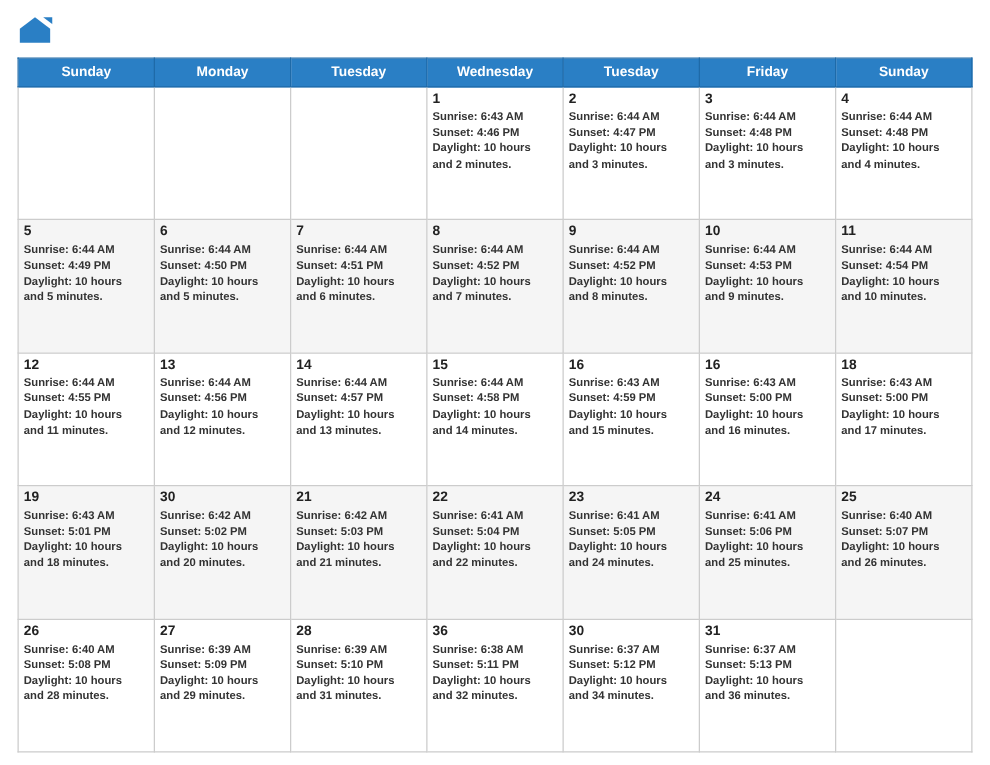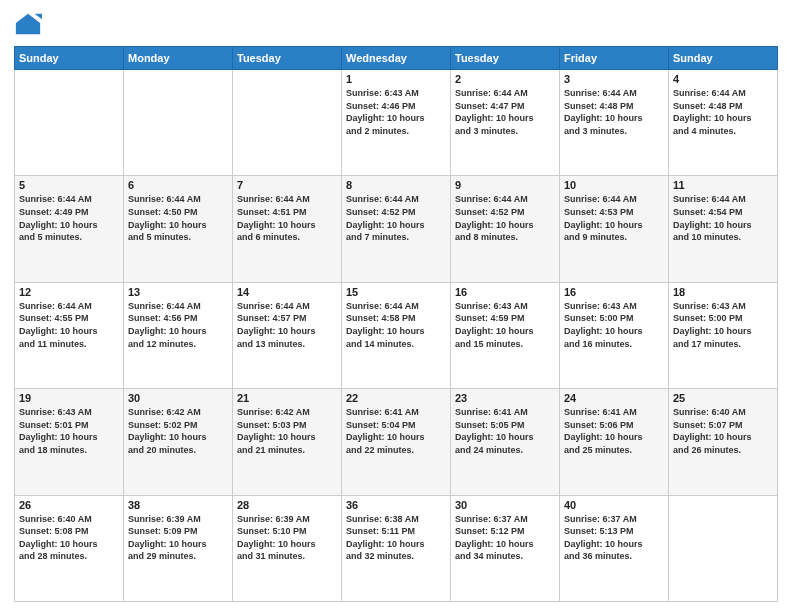--- a/index.html
+++ b/index.html
@@ -65,21 +65,21 @@
       border-collapse: collapse;
       width: 100%;
       table-layout: fixed;
     }
     .calendar th {
       background: #2a7fc5;
       color: #fff;
       font-size: 11px;
       font-weight: bold;
       padding: 5px 4px;
-      text-align: left;
+      text-align: center;
       border: 1px solid #1e6aa8;
     }
     .calendar td {
       border: 1px solid #ccc;
       vertical-align: top;
       padding: 3px 4px;
       font-size: 9.5px;
       color: #333;
       height: 78px;
     }
@@ -324,21 +324,21 @@
         </tr>
         <tr>
           <td>
             <div class="day-num">26</div>
             <div class="day-detail" style="white-space: pre-line;">Sunrise: 6:40 AM
 Sunset: 5:08 PM
 Daylight: 10 hours
 and 28 minutes.</div>
           </td>
           <td>
-            <div class="day-num">38</div>
+            <div class="day-num">27</div>
             <div class="day-detail" style="white-space: pre-line;">Sunrise: 6:39 AM
 Sunset: 5:09 PM
 Daylight: 10 hours
 and 29 minutes.</div>
           </td>
           <td>
             <div class="day-num">28</div>
             <div class="day-detail" style="white-space: pre-line;">Sunrise: 6:39 AM
 Sunset: 5:10 PM
 Daylight: 10 hours
@@ -352,21 +352,21 @@
 and 32 minutes.</div>
           </td>
           <td>
             <div class="day-num">30</div>
             <div class="day-detail" style="white-space: pre-line;">Sunrise: 6:37 AM
 Sunset: 5:12 PM
 Daylight: 10 hours
 and 34 minutes.</div>
           </td>
           <td>
-            <div class="day-num">40</div>
+            <div class="day-num">31</div>
             <div class="day-detail" style="white-space: pre-line;">Sunrise: 6:37 AM
 Sunset: 5:13 PM
 Daylight: 10 hours
 and 36 minutes.</div>
           </td>
           <td class="empty"></td>
         </tr>
       </tbody>
   </table>
 </div>

